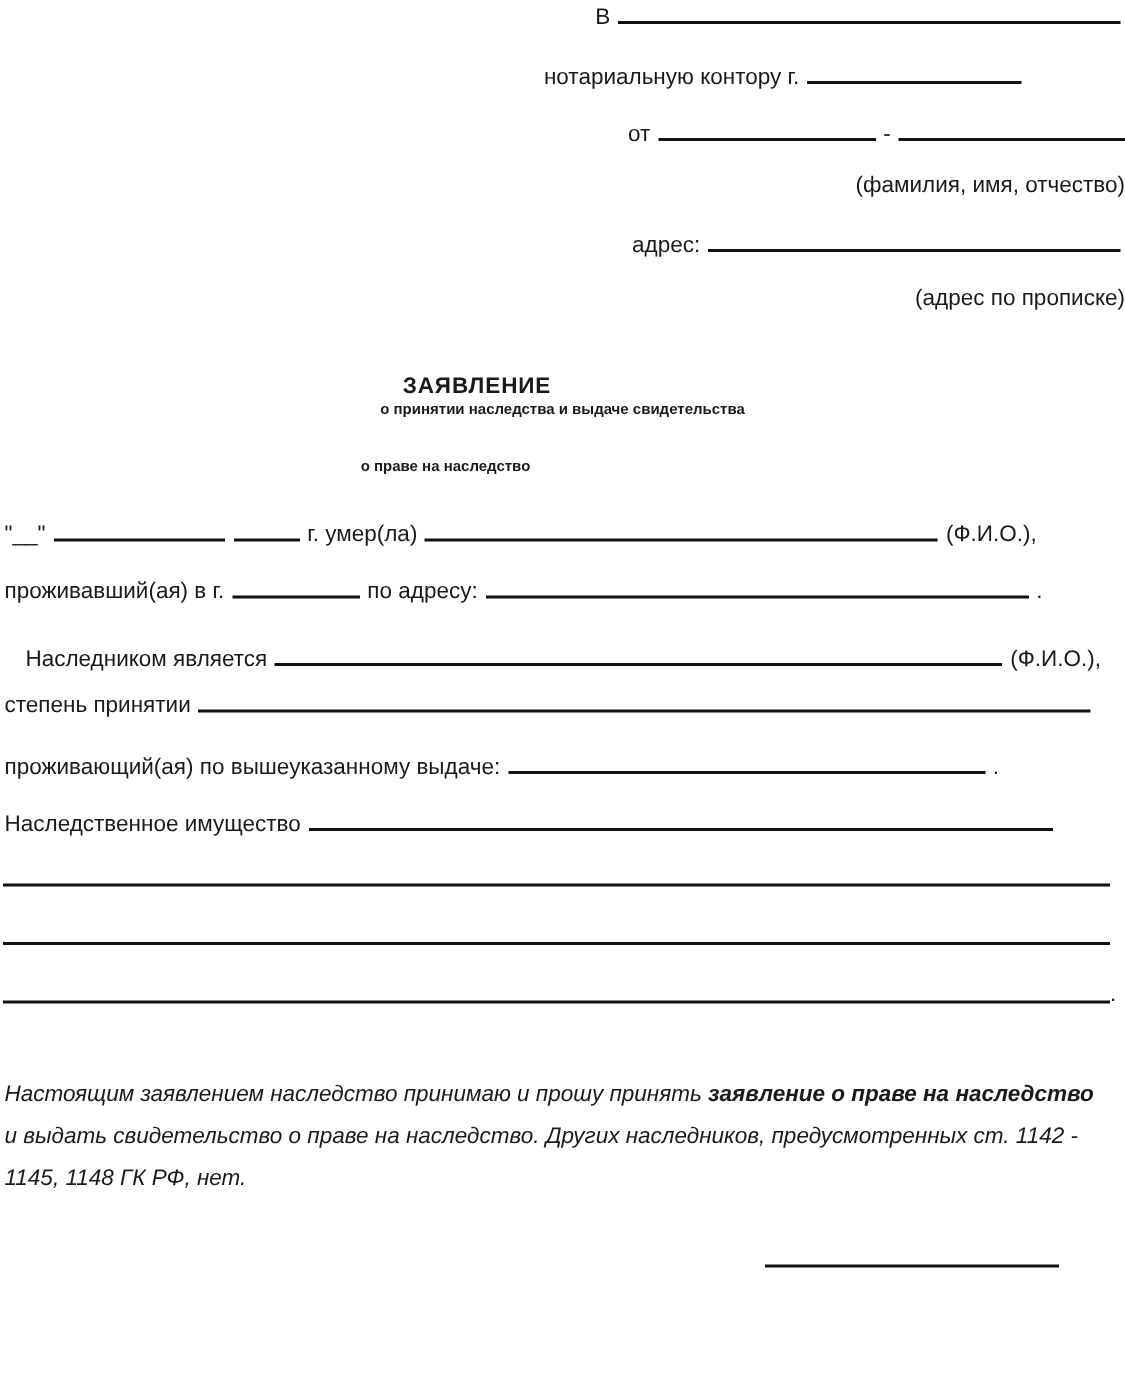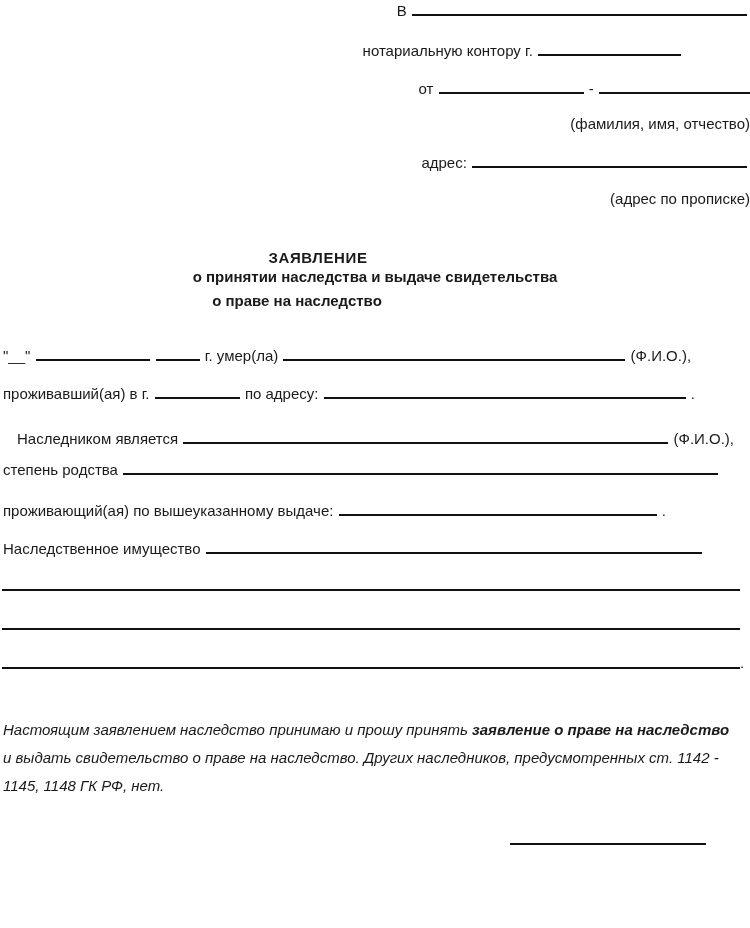--- a/index.html
+++ b/index.html
@@ -60,21 +60,21 @@
     width: 750px;
     text-align: center;
   }
   .t-main {
     font-weight: bold;
     letter-spacing: 0.6px;
     font-size: 15px;
   }
   .t-sub {
     font-weight: bold;
-    font-size: 15px;
+    font-size: 10px;
   }
 
   
   .body {
     position: absolute;
     left: 0;
     width: 750px;
   }
   .bline {
     position: absolute;
@@ -155,21 +155,21 @@
       <span class="lbl">адрес:</span>
       <span class="rule" style="width:275px;"></span>
     </div>
 
     <div class="hcaption" style="top:190px; position:absolute; left:0; width:750px;">(адрес по прописке)</div>
   </div>
 
   <div class="titles" style="top:0;">
     <div class="t-main" style="position:absolute; top:229px; left:0; width:636px;margin-top:20px;">ЗАЯВЛЕНИЕ</div>
     <div class="t-sub" style="position:absolute; top:268px; left:0; width:750px;">о принятии наследства и выдаче свидетельства</div>
-    <div class="t-sub" style="position:absolute; top:292px; left:0; width:594px;">о праве на наследство</div>
+    <div class="t-sub" style="position:absolute; top:306px; left:0; width:594px;">о праве на наследство</div>
   </div>
 
   <div class="body">
 
     <div class="bline" style="top:345px;">
       <span class="lbl">"__"</span>
       <span class="rule" style="width:114px;"></span>
       <span class="rule" style="width:44px;"></span>
       <span class="lbl">г. умер(ла)</span>
       <span class="rule" style="width:342px;"></span>
@@ -184,21 +184,21 @@
       <span class="lbl">.</span>
     </div>
 
     <div class="bline" style="top:428px;text-align:center;">
       <span class="lbl">Наследником является</span>
       <span class="rule" style="width:485px;"></span>
       <span class="lbl">(Ф.И.О.),</span>
     </div>
 
     <div class="bline" style="top:459px;">
-      <span class="lbl">степень родства</span>
+      <span class="lbl">степень принятии</span>
       <span class="rule" style="width:595px;"></span>
     </div>
 
     <div class="bline" style="top:500px;">
       <span class="lbl">проживающий(ая) по вышеуказанному выдаче:</span>
       <span class="rule" style="width:318px;"></span>
       <span class="lbl">.</span>
     </div>
 
     <div class="bline" style="top:538px;">

